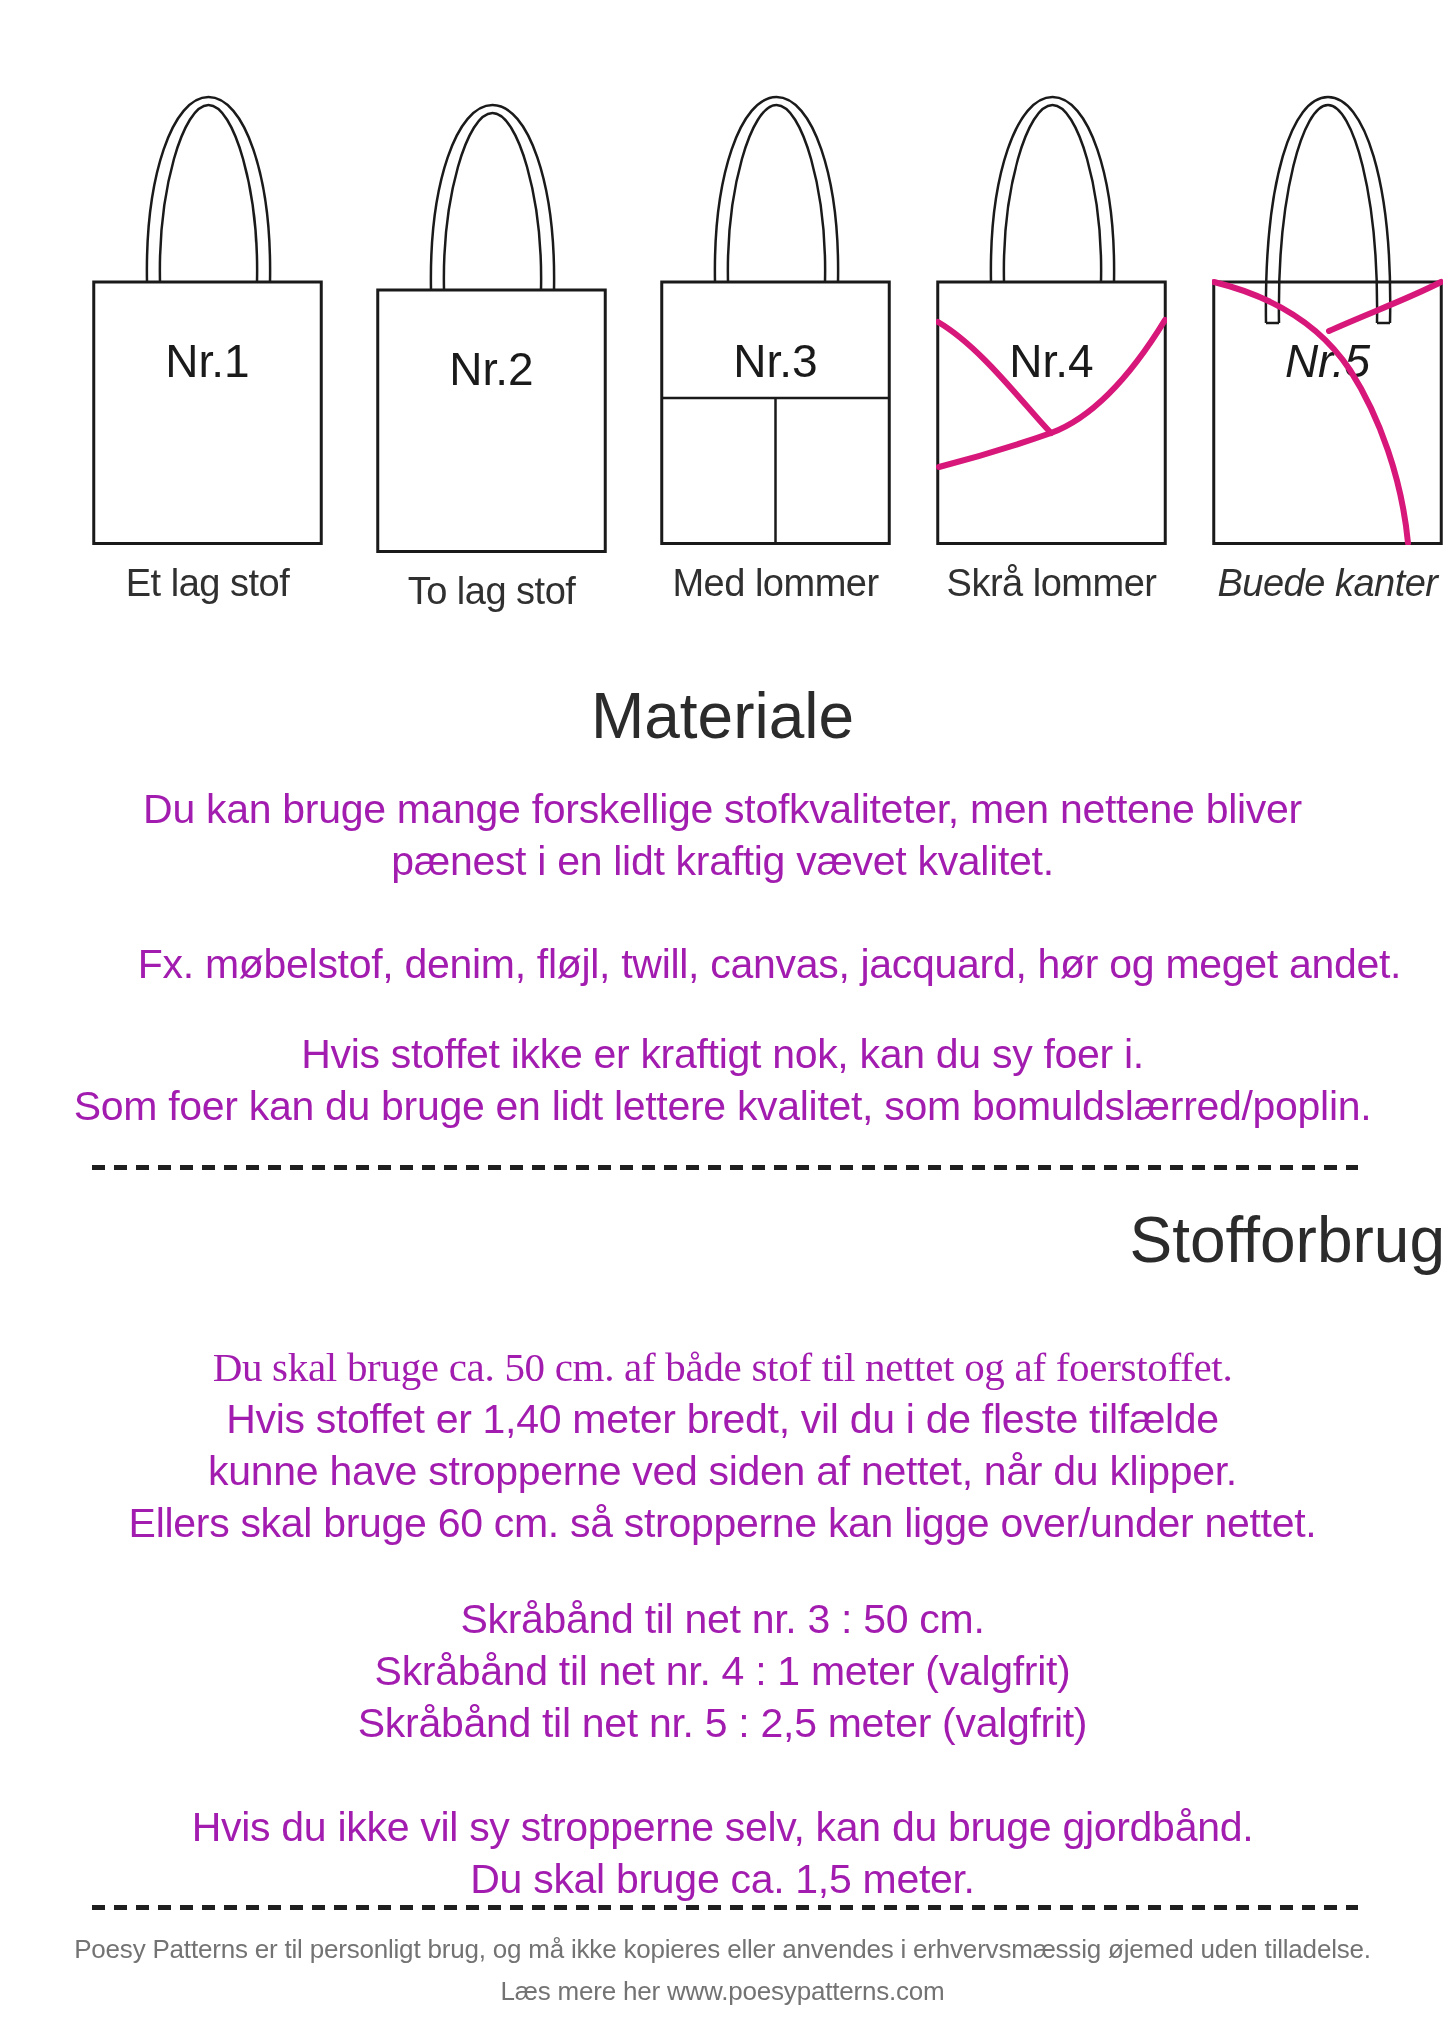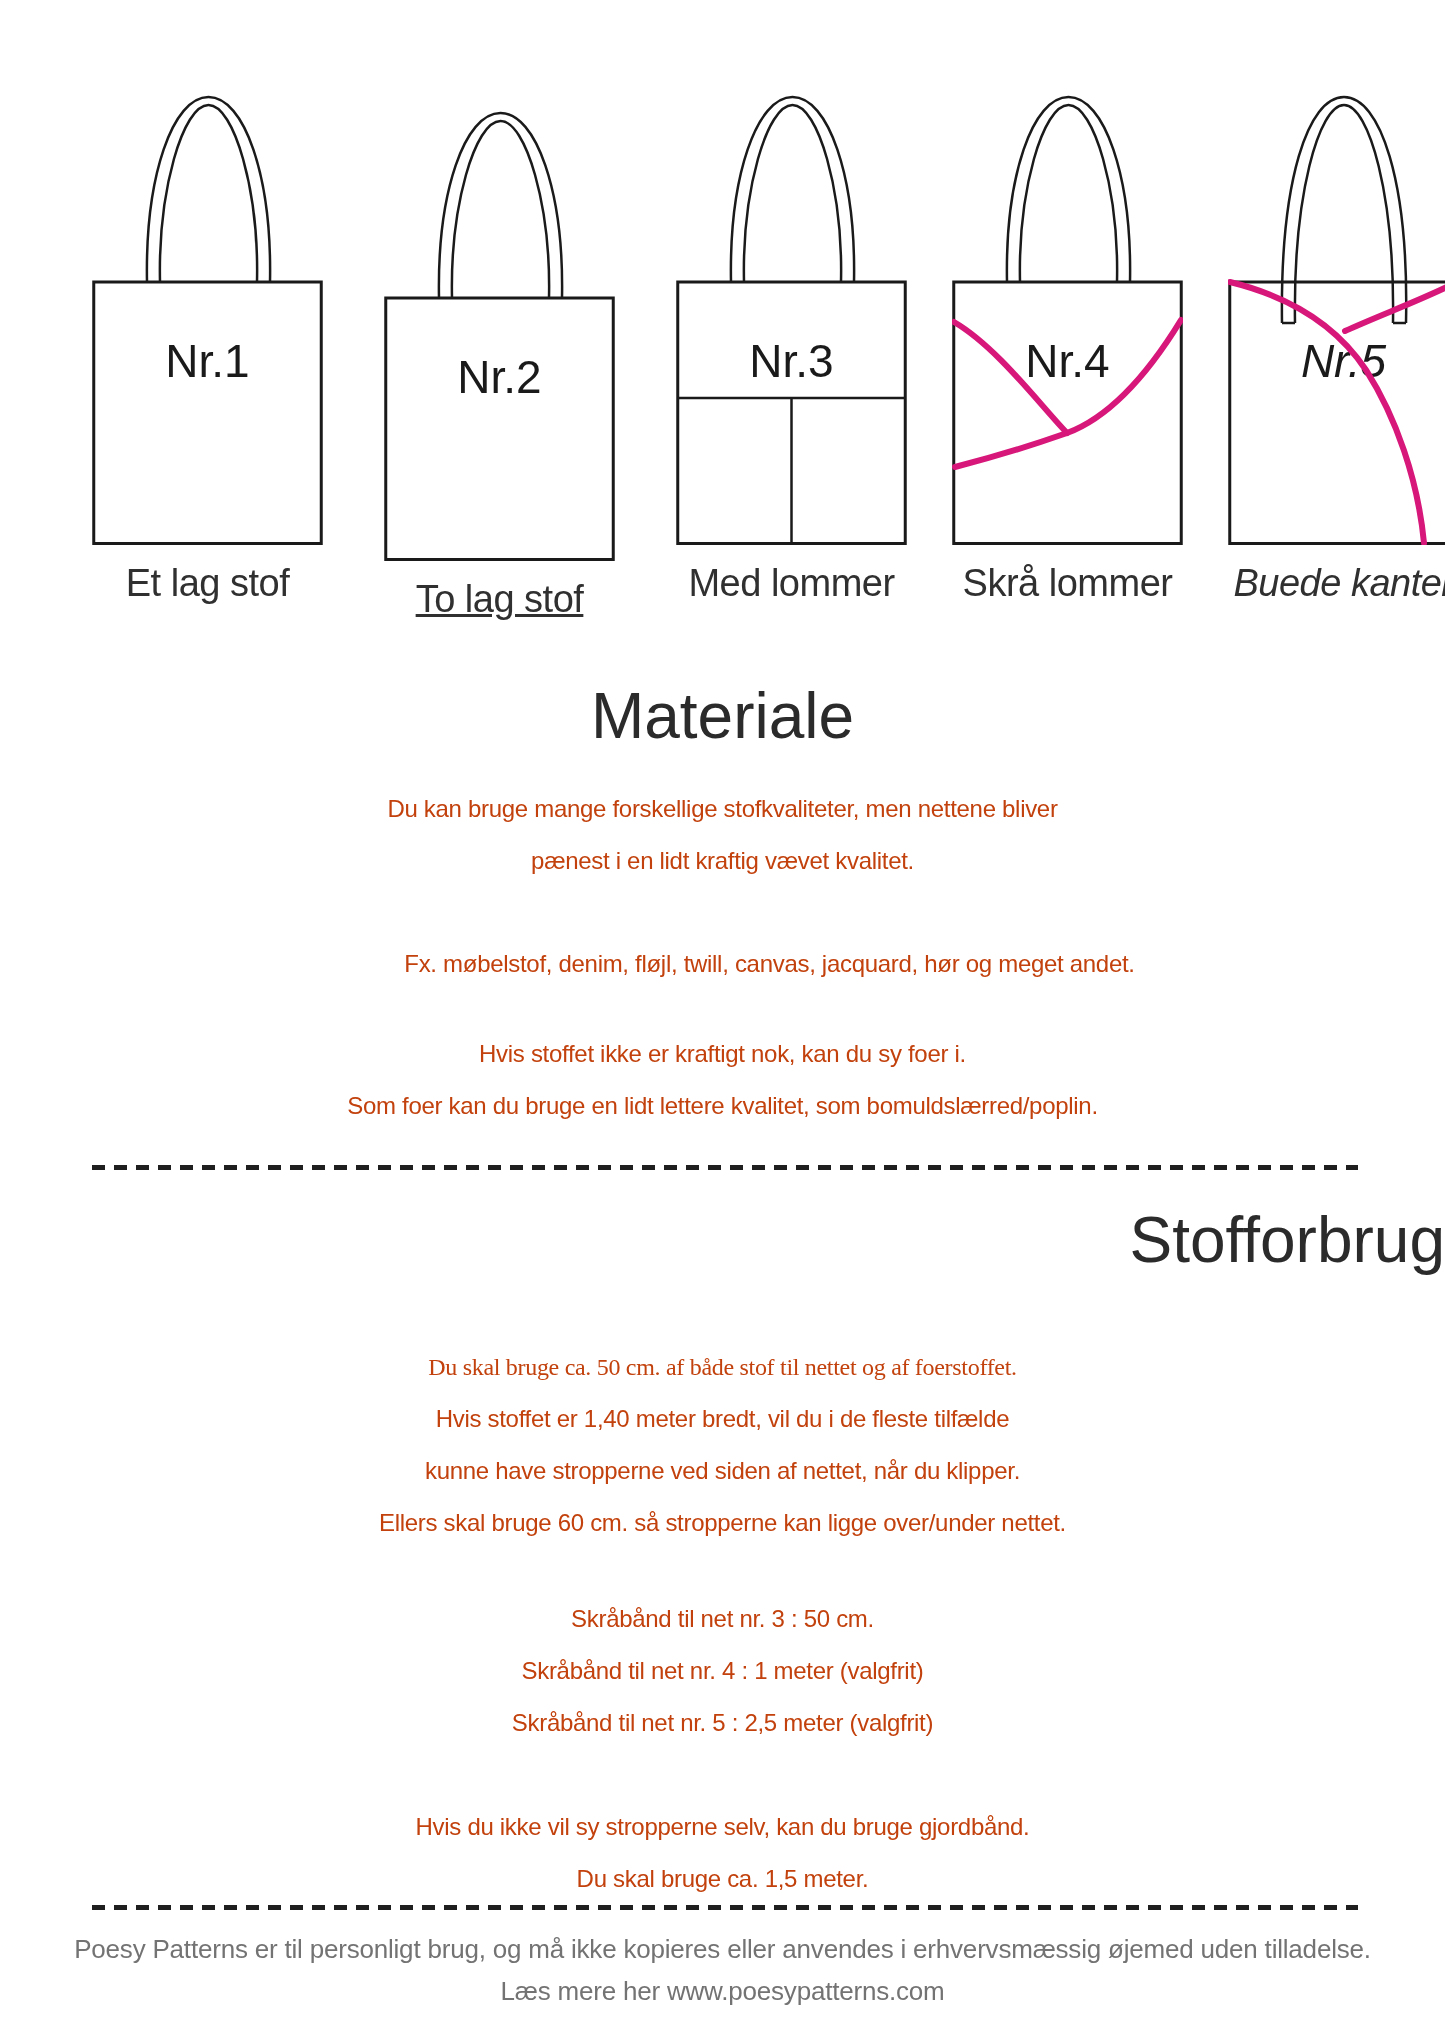--- a/index.html
+++ b/index.html
@@ -29,22 +29,22 @@
     font-family:"Liberation Sans", sans-serif;
     font-size:46px; fill:#1a1a1a;
   }
   
   .centered { position:absolute; left:0; width:100%; text-align:center; margin:0; }
   .h-title {
     font-size:64px; line-height:64px; font-weight:300;
     color:#2b2b2b; letter-spacing:0px;
   }
   .body-text {
-    font-size:24px; line-height:52px; font-weight:300;
-    color:#c2410c; letter-spacing:-0.3px;
+    font-size:41px; line-height:52px; font-weight:300;
+    color:#a21caf; letter-spacing:-0.3px;
   }
   .footer-text {
     font-size:26px; line-height:42px; font-weight:300;
     color:#737373; letter-spacing:-0.2px;
   }
   
   .dash-divider {
     position:absolute; left:92px; width:1266px; height:5px;
     background:repeating-linear-gradient(90deg,#1f1f1f 0px,#1f1f1f 13px,transparent 13px,transparent 22px);
   }
@@ -71,21 +71,21 @@
     <figure class="bag-figure" style="margin:0;">
       <svg width="231" height="470" viewBox="0 0 231 470">
         <path d="M 55 207 C 53 100, 81 22, 116.5 22 C 152 22, 180 100, 178 207" fill="none" stroke="#1a1a1a" stroke-width="2.5"></path>
         <path d="M 68 207 C 66 115, 91 30, 116.5 30 C 142 30, 167 115, 165 207" fill="none" stroke="#1a1a1a" stroke-width="2.5"></path>
         <rect x="1.75" y="207" width="227.5" height="261.5" fill="#ffffff" stroke="#1a1a1a" stroke-width="3"></rect>
         <text class="nr-label" x="115.5" y="302" text-anchor="middle">Nr.1</text>
       </svg>
       <figcaption class="bag-caption">Et lag stof</figcaption>
     </figure>
 
-    <figure class="bag-figure" style="margin:16px;text-decoration:underline;">
+    <figure class="bag-figure" style="margin:8px;">
       <svg width="231" height="470" viewBox="0 0 231 470">
         <path d="M 55 207 C 53 100, 81 22, 116.5 22 C 152 22, 180 100, 178 207" fill="none" stroke="#1a1a1a" stroke-width="2.5"></path>
         <path d="M 68 207 C 66 115, 91 30, 116.5 30 C 142 30, 167 115, 165 207" fill="none" stroke="#1a1a1a" stroke-width="2.5"></path>
         <rect x="1.75" y="207" width="227.5" height="261.5" fill="#ffffff" stroke="#1a1a1a" stroke-width="3"></rect>
         <text class="nr-label" x="115.5" y="302" text-anchor="middle">Nr.2</text>
       </svg>
       <figcaption class="bag-caption">To lag stof</figcaption>
     </figure>
 
     <figure class="bag-figure" style="margin:0;">

